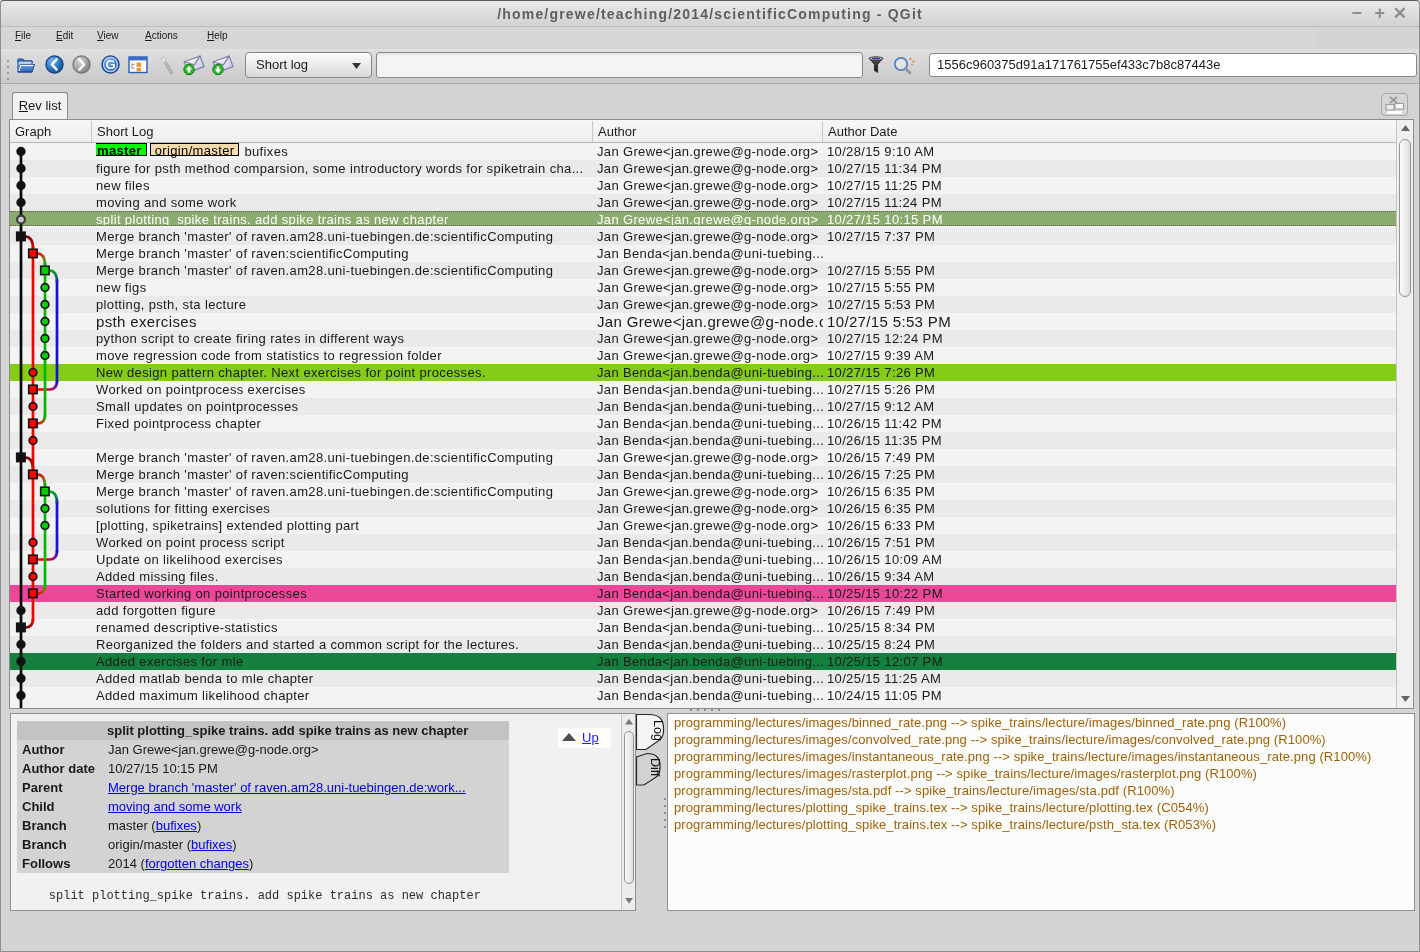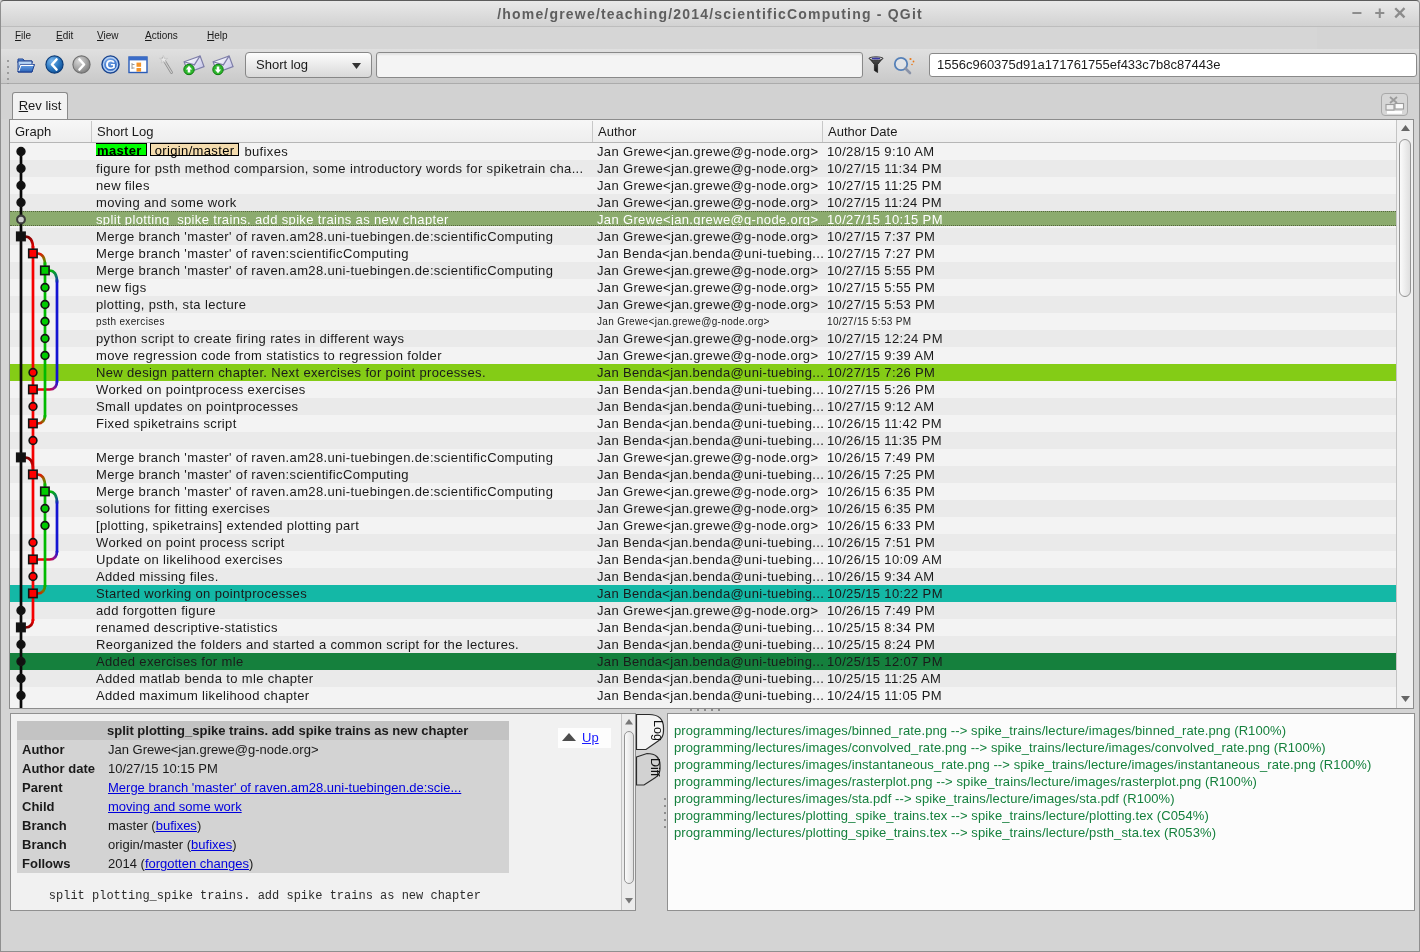--- a/index.html
+++ b/index.html
@@ -203,38 +203,37 @@
     <div style="position:absolute;left:817px;width:560px;overflow:hidden">10/27/15 10:15 PM</div>
   </div>
 <div style="position:absolute;left:10px;top:228px;width:1386px;background:#eaeaea;height:17px;line-height:17px;font-size:13px;letter-spacing:0.35px;white-space:nowrap;overflow:hidden">
     <div style="position:absolute;left:86px;width:500px;overflow:hidden">Merge branch 'master' of raven.am28.uni-tuebingen.de:scientificComputing</div>
     <div style="position:absolute;left:587px;width:226px;overflow:hidden">Jan Grewe&lt;jan.grewe@g-node.org&gt;</div>
     <div style="position:absolute;left:817px;width:560px;overflow:hidden">10/27/15 7:37 PM</div>
   </div>
 <div style="position:absolute;left:10px;top:245px;width:1386px;background:#f3f3f3;height:17px;line-height:17px;font-size:13px;letter-spacing:0.35px;white-space:nowrap;overflow:hidden">
     <div style="position:absolute;left:86px;width:500px;overflow:hidden">Merge branch 'master' of raven:scientificComputing</div>
     <div style="position:absolute;left:587px;width:226px;overflow:hidden">Jan Benda&lt;jan.benda@uni-tuebing...</div>
-    <div style="position:absolute;left:817px;width:560px;overflow:hidden">10/27/15 7:27 PM</div>
   </div>
 <div style="position:absolute;left:10px;top:262px;width:1386px;background:#eaeaea;height:17px;line-height:17px;font-size:13px;letter-spacing:0.35px;white-space:nowrap;overflow:hidden">
     <div style="position:absolute;left:86px;width:500px;overflow:hidden">Merge branch 'master' of raven.am28.uni-tuebingen.de:scientificComputing</div>
     <div style="position:absolute;left:587px;width:226px;overflow:hidden">Jan Grewe&lt;jan.grewe@g-node.org&gt;</div>
     <div style="position:absolute;left:817px;width:560px;overflow:hidden">10/27/15 5:55 PM</div>
   </div>
 <div style="position:absolute;left:10px;top:279px;width:1386px;background:#f3f3f3;height:17px;line-height:17px;font-size:13px;letter-spacing:0.35px;white-space:nowrap;overflow:hidden">
     <div style="position:absolute;left:86px;width:500px;overflow:hidden">new figs</div>
     <div style="position:absolute;left:587px;width:226px;overflow:hidden">Jan Grewe&lt;jan.grewe@g-node.org&gt;</div>
     <div style="position:absolute;left:817px;width:560px;overflow:hidden">10/27/15 5:55 PM</div>
   </div>
 <div style="position:absolute;left:10px;top:296px;width:1386px;background:#eaeaea;height:17px;line-height:17px;font-size:13px;letter-spacing:0.35px;white-space:nowrap;overflow:hidden">
     <div style="position:absolute;left:86px;width:500px;overflow:hidden">plotting, psth, sta lecture</div>
     <div style="position:absolute;left:587px;width:226px;overflow:hidden">Jan Grewe&lt;jan.grewe@g-node.org&gt;</div>
     <div style="position:absolute;left:817px;width:560px;overflow:hidden">10/27/15 5:53 PM</div>
   </div>
-<div style="position:absolute;left:10px;top:313px;width:1386px;background:#f3f3f3;height:17px;line-height:17px;font-size:10px;letter-spacing:0.35px;white-space:nowrap;overflow:hidden">
+<div style="position:absolute;left:10px;top:313px;width:1386px;background:#f3f3f3;height:17px;line-height:17px;font-size:15px;letter-spacing:0.35px;white-space:nowrap;overflow:hidden">
     <div style="position:absolute;left:86px;width:500px;overflow:hidden">psth exercises</div>
     <div style="position:absolute;left:587px;width:226px;overflow:hidden">Jan Grewe&lt;jan.grewe@g-node.org&gt;</div>
     <div style="position:absolute;left:817px;width:560px;overflow:hidden">10/27/15 5:53 PM</div>
   </div>
 <div style="position:absolute;left:10px;top:330px;width:1386px;background:#eaeaea;height:17px;line-height:17px;font-size:13px;letter-spacing:0.35px;white-space:nowrap;overflow:hidden">
     <div style="position:absolute;left:86px;width:500px;overflow:hidden">python script to create firing rates in different ways</div>
     <div style="position:absolute;left:587px;width:226px;overflow:hidden">Jan Grewe&lt;jan.grewe@g-node.org&gt;</div>
     <div style="position:absolute;left:817px;width:560px;overflow:hidden">10/27/15 12:24 PM</div>
   </div>
 <div style="position:absolute;left:10px;top:347px;width:1386px;background:#f3f3f3;height:17px;line-height:17px;font-size:13px;letter-spacing:0.35px;white-space:nowrap;overflow:hidden">
@@ -251,21 +250,21 @@
     <div style="position:absolute;left:86px;width:500px;overflow:hidden">Worked on pointprocess exercises</div>
     <div style="position:absolute;left:587px;width:226px;overflow:hidden">Jan Benda&lt;jan.benda@uni-tuebing...</div>
     <div style="position:absolute;left:817px;width:560px;overflow:hidden">10/27/15 5:26 PM</div>
   </div>
 <div style="position:absolute;left:10px;top:398px;width:1386px;background:#eaeaea;height:17px;line-height:17px;font-size:13px;letter-spacing:0.35px;white-space:nowrap;overflow:hidden">
     <div style="position:absolute;left:86px;width:500px;overflow:hidden">Small updates on pointprocesses</div>
     <div style="position:absolute;left:587px;width:226px;overflow:hidden">Jan Benda&lt;jan.benda@uni-tuebing...</div>
     <div style="position:absolute;left:817px;width:560px;overflow:hidden">10/27/15 9:12 AM</div>
   </div>
 <div style="position:absolute;left:10px;top:415px;width:1386px;background:#f3f3f3;height:17px;line-height:17px;font-size:13px;letter-spacing:0.35px;white-space:nowrap;overflow:hidden">
-    <div style="position:absolute;left:86px;width:500px;overflow:hidden">Fixed spiketrains script</div>
+    <div style="position:absolute;left:86px;width:500px;overflow:hidden">Fixed pointprocess chapter</div>
     <div style="position:absolute;left:587px;width:226px;overflow:hidden">Jan Benda&lt;jan.benda@uni-tuebing...</div>
     <div style="position:absolute;left:817px;width:560px;overflow:hidden">10/26/15 11:42 PM</div>
   </div>
 <div style="position:absolute;left:10px;top:432px;width:1386px;background:#eaeaea;height:17px;line-height:17px;font-size:13px;letter-spacing:0.35px;white-space:nowrap;overflow:hidden">
     <div style="position:absolute;left:587px;width:226px;overflow:hidden">Jan Benda&lt;jan.benda@uni-tuebing...</div>
     <div style="position:absolute;left:817px;width:560px;overflow:hidden">10/26/15 11:35 PM</div>
   </div>
 <div style="position:absolute;left:10px;top:449px;width:1386px;background:#f3f3f3;height:17px;line-height:17px;font-size:13px;letter-spacing:0.35px;white-space:nowrap;overflow:hidden">
     <div style="position:absolute;left:86px;width:500px;overflow:hidden">Merge branch 'master' of raven.am28.uni-tuebingen.de:scientificComputing</div>
     <div style="position:absolute;left:587px;width:226px;overflow:hidden">Jan Grewe&lt;jan.grewe@g-node.org&gt;</div>
@@ -299,21 +298,21 @@
 <div style="position:absolute;left:10px;top:551px;width:1386px;background:#f3f3f3;height:17px;line-height:17px;font-size:13px;letter-spacing:0.35px;white-space:nowrap;overflow:hidden">
     <div style="position:absolute;left:86px;width:500px;overflow:hidden">Update on likelihood exercises</div>
     <div style="position:absolute;left:587px;width:226px;overflow:hidden">Jan Benda&lt;jan.benda@uni-tuebing...</div>
     <div style="position:absolute;left:817px;width:560px;overflow:hidden">10/26/15 10:09 AM</div>
   </div>
 <div style="position:absolute;left:10px;top:568px;width:1386px;background:#eaeaea;height:17px;line-height:17px;font-size:13px;letter-spacing:0.35px;white-space:nowrap;overflow:hidden">
     <div style="position:absolute;left:86px;width:500px;overflow:hidden">Added missing files.</div>
     <div style="position:absolute;left:587px;width:226px;overflow:hidden">Jan Benda&lt;jan.benda@uni-tuebing...</div>
     <div style="position:absolute;left:817px;width:560px;overflow:hidden">10/26/15 9:34 AM</div>
   </div>
-<div style="position:absolute;left:10px;top:585px;width:1386px;background:#14b8a6;height:17px;line-height:17px;font-size:13px;letter-spacing:0.35px;white-space:nowrap;overflow:hidden">
+<div style="position:absolute;left:10px;top:585px;width:1386px;background:#ec4899;height:17px;line-height:17px;font-size:13px;letter-spacing:0.35px;white-space:nowrap;overflow:hidden">
     <div style="position:absolute;left:86px;width:500px;overflow:hidden">Started working on pointprocesses</div>
     <div style="position:absolute;left:587px;width:226px;overflow:hidden">Jan Benda&lt;jan.benda@uni-tuebing...</div>
     <div style="position:absolute;left:817px;width:560px;overflow:hidden">10/25/15 10:22 PM</div>
   </div>
 <div style="position:absolute;left:10px;top:602px;width:1386px;background:#eaeaea;height:17px;line-height:17px;font-size:13px;letter-spacing:0.35px;white-space:nowrap;overflow:hidden">
     <div style="position:absolute;left:86px;width:500px;overflow:hidden">add forgotten figure</div>
     <div style="position:absolute;left:587px;width:226px;overflow:hidden">Jan Grewe&lt;jan.grewe@g-node.org&gt;</div>
     <div style="position:absolute;left:817px;width:560px;overflow:hidden">10/26/15 7:49 PM</div>
   </div>
 <div style="position:absolute;left:10px;top:619px;width:1386px;background:#f3f3f3;height:17px;line-height:17px;font-size:13px;letter-spacing:0.35px;white-space:nowrap;overflow:hidden">
@@ -487,21 +486,21 @@
   <div style="height:19px;line-height:19px">
         <b style="position:absolute;left:5px">Author</b>
         <span style="position:absolute;left:91px">Jan Grewe&lt;jan.grewe@g-node.org&gt;</span>
       </div>
   <div style="height:19px;line-height:19px">
         <b style="position:absolute;left:5px">Author date</b>
         <span style="position:absolute;left:91px">10/27/15 10:15 PM</span>
       </div>
   <div style="height:19px;line-height:19px">
         <b style="position:absolute;left:5px">Parent</b>
-        <span style="position:absolute;left:91px"><a style="color:#0000dd;text-decoration:underline">Merge branch 'master' of raven.am28.uni-tuebingen.de:scie...</a></span>
+        <span style="position:absolute;left:91px"><a style="color:#0000dd;text-decoration:underline">Merge branch 'master' of raven.am28.uni-tuebingen.de:work...</a></span>
       </div>
   <div style="height:19px;line-height:19px">
         <b style="position:absolute;left:5px">Child</b>
         <span style="position:absolute;left:91px"><a style="color:#0000dd;text-decoration:underline">moving and some work</a></span>
       </div>
   <div style="height:19px;line-height:19px">
         <b style="position:absolute;left:5px">Branch</b>
         <span style="position:absolute;left:91px">master (<a style="color:#0000dd;text-decoration:underline">bufixes</a>)</span>
       </div>
   <div style="height:19px;line-height:19px">
@@ -534,21 +533,21 @@
 </div>
 
 <svg class="abs" style="left:636px;top:712px" width="32" height="80" viewBox="0 0 32 80">
  <path d="M0.5 2.5 L13 2.5 Q27.5 2.5 27.5 16 L27.5 19 Q27.5 25.5 22.5 28.8 L10 37.5 L0.5 37.5 Z" fill="#f4f4f4" stroke="#2a2a2a" stroke-width="1.2"></path>
  <path d="M0.5 45 L11 41.5 Q24 41.5 24 53.5 L24 56.5 Q24 62.5 19.5 65.5 L8 73 L0.5 73 Z" fill="#d2d2d2" stroke="#2a2a2a" stroke-width="1.2"></path>
  <text x="18" y="8" font-size="12.5" fill="#111" transform="rotate(90 18 8)">Log</text>
  <text x="14.5" y="46" font-size="12.5" fill="#111" transform="rotate(90 14.5 46)">Diff</text>
 </svg>
 
 <div class="abs" style="left:667px;top:713px;width:748px;height:198px;background:#fcfcfc;border:1px solid #909090">
- <div class="abs" style="left:6px;top:8px;font-size:13px;letter-spacing:0.1px;line-height:17px;color:#15803d;white-space:nowrap">
+ <div class="abs" style="left:6px;top:0;font-size:13px;letter-spacing:0.1px;line-height:17px;color:#a16207;white-space:nowrap">
       <div>programming/lectures/images/binned_rate.png --&gt; spike_trains/lecture/images/binned_rate.png (R100%)</div>
       <div>programming/lectures/images/convolved_rate.png --&gt; spike_trains/lecture/images/convolved_rate.png (R100%)</div>
       <div>programming/lectures/images/instantaneous_rate.png --&gt; spike_trains/lecture/images/instantaneous_rate.png (R100%)</div>
       <div>programming/lectures/images/rasterplot.png --&gt; spike_trains/lecture/images/rasterplot.png (R100%)</div>
       <div>programming/lectures/images/sta.pdf --&gt; spike_trains/lecture/images/sta.pdf (R100%)</div>
       <div>programming/lectures/plotting_spike_trains.tex --&gt; spike_trains/lecture/plotting.tex (C054%)</div>
       <div>programming/lectures/plotting_spike_trains.tex --&gt; spike_trains/lecture/psth_sta.tex (R053%)</div>
     </div>
 </div>
 

